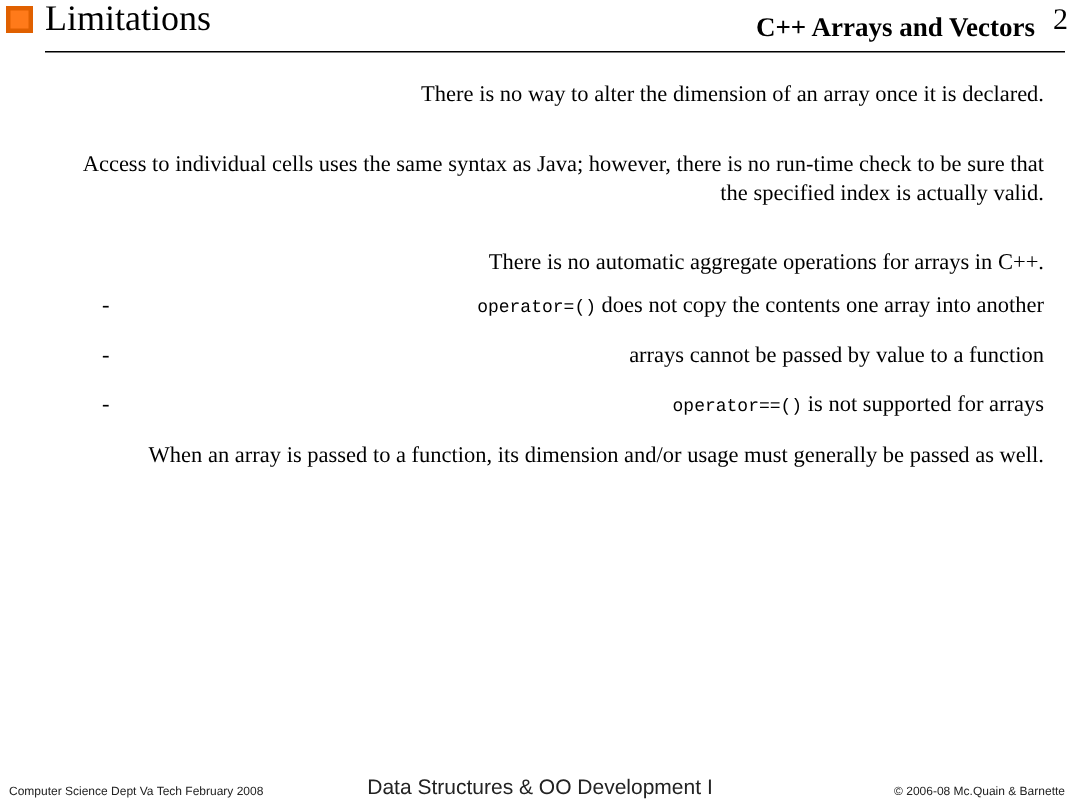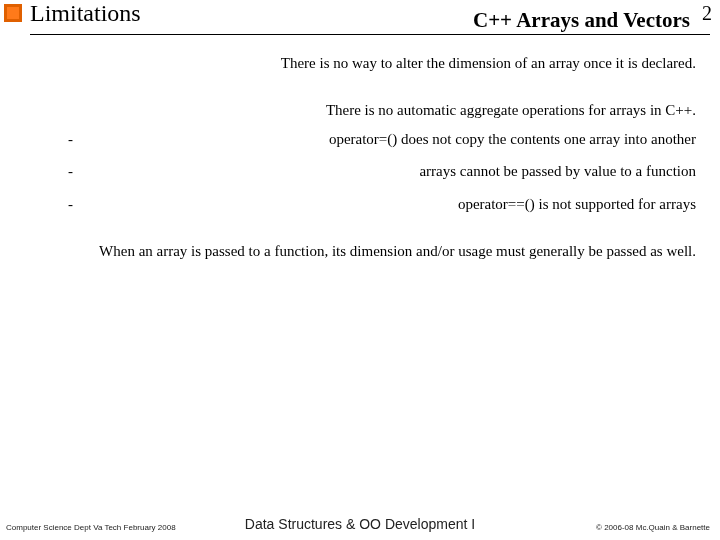--- a/index.html
+++ b/index.html
@@ -3,31 +3,31 @@
 <meta charset="utf-8">
 <style>
   * { box-sizing: border-box; margin: 0; padding: 0; }
   html, body { width: 720px; height: 540px; font-family: "Times New Roman", Times, serif; background: #fff; color: #000; }
   .slide { position: relative; width: 720px; height: 540px; }
   .header { position: relative; height: 36px; padding: 6px 14px 0 6px; }
   .bullet-icon { position: absolute; left: 4px; top: 4px; width: 18px; height: 18px; }
   .bullet-outer { position: absolute; left: 0; top: 0; width: 18px; height: 18px; background: #e06000; }
   .bullet-inner { position: absolute; left: 3px; top: 3px; width: 12px; height: 12px; background: #ff7a1a; }
   .title { position: absolute; left: 30px; top: 0px; font-size: 24px; font-weight: 400; }
-  .topic { position: absolute; right: 30px; top: 8px; font-size: 21px; font-weight: bold; }
+  .topic { position: absolute; right: 30px; top: 8px; font-size: 18px; font-weight: bold; }
   .page-num { position: absolute; right: 8px; top: 2px; font-size: 20px; }
   .hr { position: absolute; left: 30px; right: 10px; top: 34px; height: 1px; background: #000; }
   .body { position: absolute; left: 40px; right: 24px; top: 54px; font-size: 15px; line-height: 1.25; text-align: right; }
   .para { margin-bottom: 28px; }
   .para.tight { margin-bottom: 10px; }
   .sublist { margin-left: 28px; }
   .subitem { position: relative; padding-left: 18px; margin-bottom: 14px; }
   .subitem::before { content: "-"; position: absolute; left: 0; top: 0; }
-  .mono { font-family: Liberation Serif, serif; font-size: 15px; }
-  .after-list { margin-top: 28px; }
+  .mono { font-family: Liberation Mono, monospace; font-size: 12px; }
+  .after-list { margin-top: 16px; }
   .footer { position: absolute; left: 0; right: 0; bottom: 8px; font-family: Arial, Helvetica, sans-serif; font-size: 8px; color: #222; }
   .foot-left { position: absolute; left: 6px; bottom: 0; }
   .foot-center { position: absolute; left: 0; right: 0; bottom: 0; text-align: center; font-size: 14px; }
   .foot-right { position: absolute; right: 10px; bottom: 0; }
 </style>
 </head>
 <body>
 
 <div class="slide">
   <div class="header">
@@ -36,20 +36,21 @@
       <div class="bullet-inner"></div>
     </div>
     <div class="title">Limitations</div>
     <div class="topic">C++ Arrays and Vectors</div>
     <div class="page-num">2</div>
     <div class="hr"></div>
   </div>
 
   <div class="body">
     <p class="para">There is no way to alter the dimension of an array once it is declared.</p>
+    <p class="para">Access to individual cells uses the same syntax as Java; however, there is no run-time check to be sure that the specified index is actually valid.</p>
     <p class="para tight">There is no automatic aggregate operations for arrays in C++.</p>
     <div class="sublist">
       <div class="subitem">
         <span class="mono">operator=()</span><span> does not copy the contents one array into another</span>
       </div>
       <div class="subitem">
         <span>arrays cannot be passed by value to a function</span>
       </div>
       <div class="subitem">
         <span class="mono">operator==()</span><span> is not supported for arrays</span>

